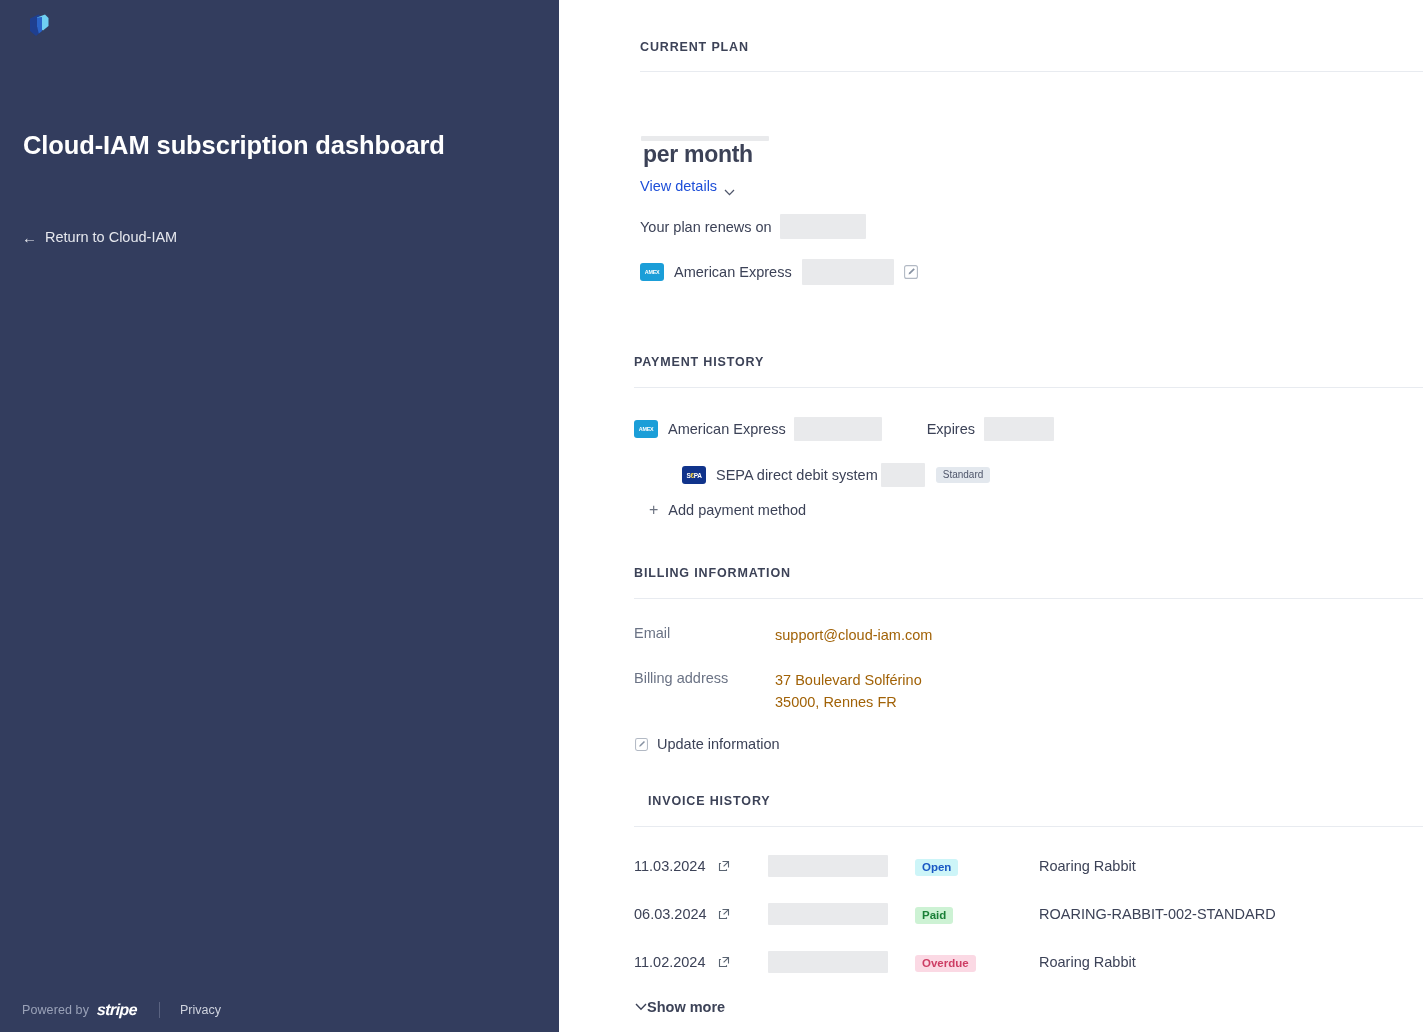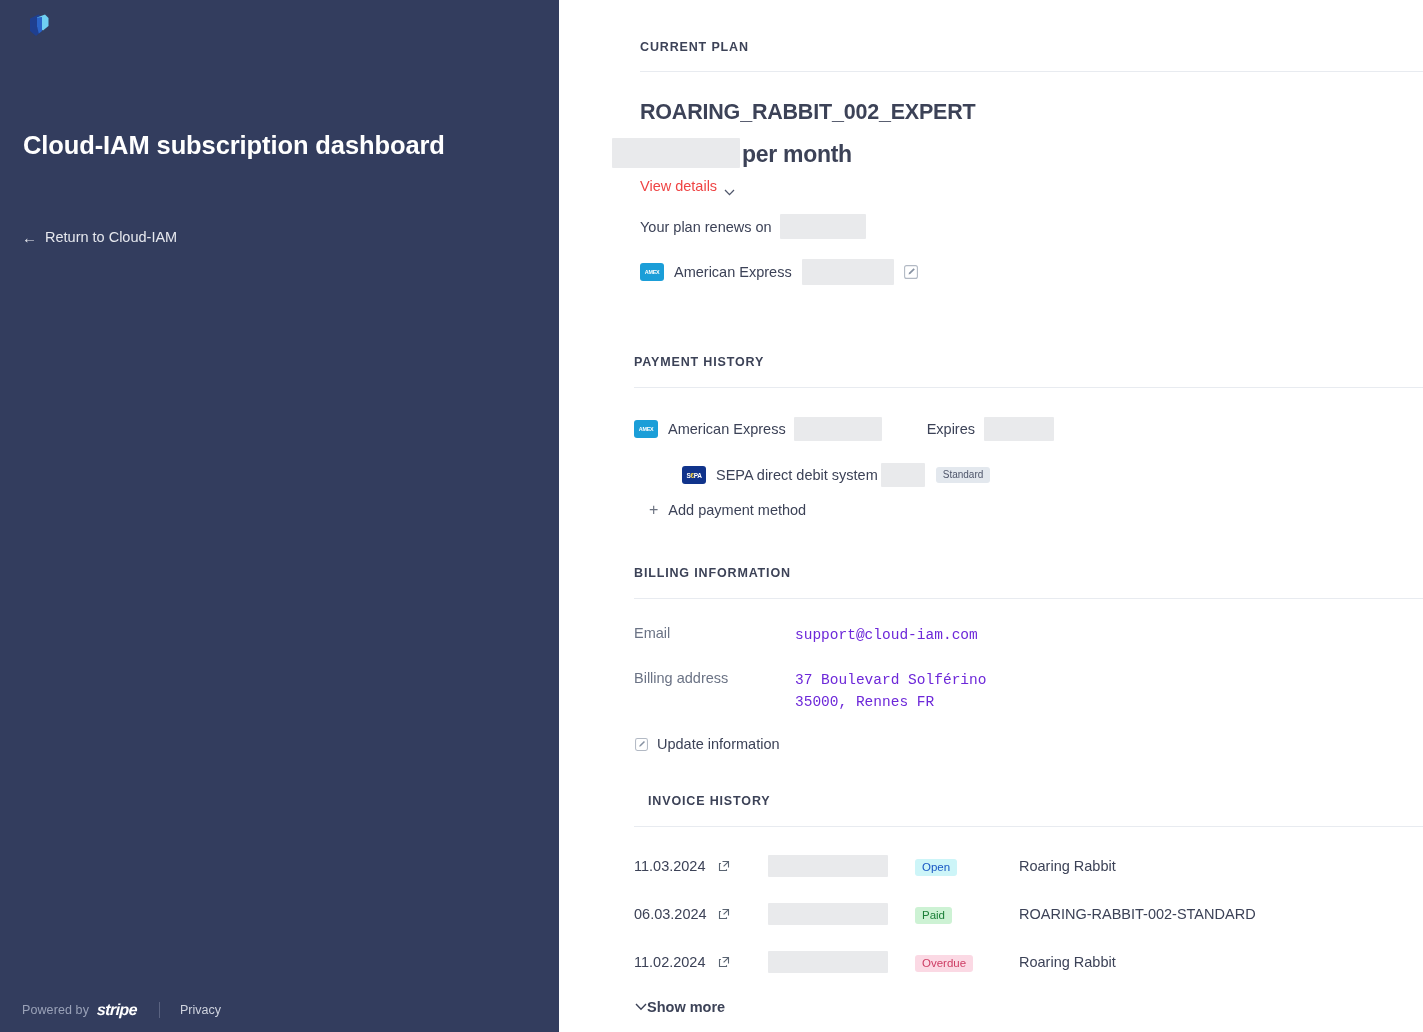--- a/index.html
+++ b/index.html
@@ -114,45 +114,46 @@
     position: absolute;
     left: 81px;
     top: 100px;
     font-size: 21.5px;
     font-weight: bold;
     color: #3c4257;
     letter-spacing: -0.2px;
   }
   .price-row {
     position: absolute;
-    left: 53px;
+    left: 82px;
     top: 136px;
     display: flex;
-    align-items: flex-end;
+    align-items: flex-start;
     height: 32px;
+    flex-direction: column;
   }
   .redact {
     background: #e9eaec;
     border-radius: 1px;
     display: inline-block;
   }
   .price-redact { width: 128px; height: 30px; }
   .per-month {
     font-size: 23px;
     font-weight: bold;
     color: #3c4257;
     margin-left: 2px;
     letter-spacing: -0.3px;
   }
   .view-details {
     position: absolute;
     left: 81px;
     top: 178px;
     font-size: 14.5px;
-    color: #ef4444;
+    color: #1d4ed8;
     text-decoration: none;
     display: flex;
     align-items: center;
     gap: 7px;
   }
   .chev { width: 11px; height: 7px; display: inline-block; }
   .renew-row {
     position: absolute;
     left: 81px;
     top: 214px;
@@ -271,25 +272,24 @@
   .bi-head { left: 75px; top: 566px; }
   .bi-divider { top: 598px; left: 75px; right: 0; }
   .bi-label {
     position: absolute;
     left: 75px;
     font-size: 14.5px;
     color: #6b7385;
   }
   .bi-value {
     position: absolute;
-    left: 236px;
-    font-size: 14.5px;
-    color: #6d28d9;
+    left: 216px;
+    font-size: 14.5px;
+    color: #a16207;
     line-height: 22px;
-    font-family: Liberation Mono, monospace;
   }
   .bi-email-label { top: 625px; }
   .bi-email-value { top: 624px; }
   .bi-addr-label { top: 670px; }
   .bi-addr-value { top: 669px; }
   .update-info {
     position: absolute;
     left: 76px;
     top: 736px;
     font-size: 14.5px;
@@ -319,21 +319,21 @@
     color: #3c4257;
     width: 84px;
     display: inline-block;
   }
   .inv-link-icon { margin-left: 0px; color: #5a6472; line-height: 0; }
   .inv-amount-redact {
     width: 120px;
     height: 22px;
     margin-left: 38px;
   }
-  .inv-badge-cell { width: 104px; margin-left: 27px; }
+  .inv-badge-cell { width: 124px; margin-left: 27px; font-weight: bold; }
   .inv-badge {
     font-size: 11.5px;
     padding: 2px 7px 3px;
     border-radius: 3px;
   }
   .inv-badge.open { background: #cdf5f8; color: #1a58c4; }
   .inv-badge.paid { background: #cdf2d4; color: #1a7f37; }
   .inv-badge.overdue { background: #fbd9e4; color: #cd3d64; }
   .inv-desc { font-size: 14.5px; color: #3c4257; }
   .show-more {
@@ -376,21 +376,20 @@
       <span class="footer-sep"></span>
       <a class="privacy-link" href="#">Privacy</a>
     </div>
   </aside>
 
   <main class="main">
 
     <div class="section-head cp-head">CURRENT PLAN</div>
     <div class="divider cp-divider"></div>
 
-    <div class="plan-name">ROARING_RABBIT_002_EXPERT</div>
 
     <div class="price-row">
       <span class="redact price-redact"></span>
       <span class="per-month">per month</span>
     </div>
 
     <a class="view-details" href="#">
       <span>View details</span>
       <span class="chev">
         <svg width="11" height="7" viewBox="0 0 11 7">

